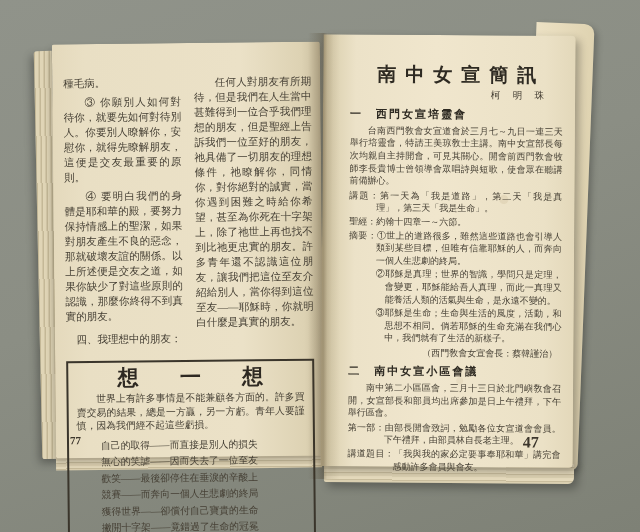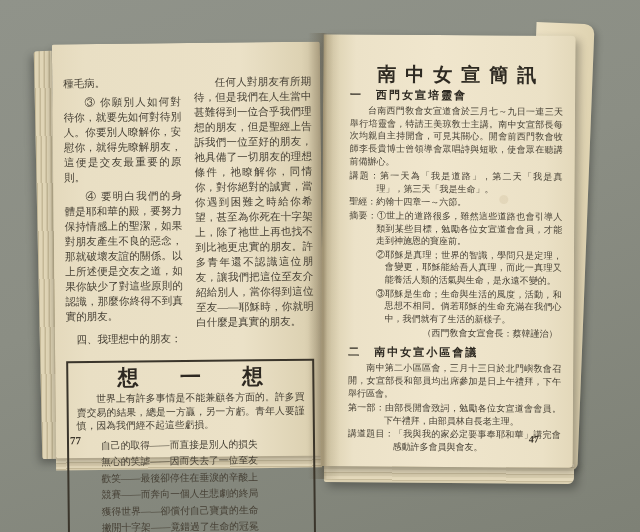--- a/index.html
+++ b/index.html
@@ -87,21 +87,21 @@
     letter-spacing:9px;padding-left:9px;margin:0 0 7px;white-space:nowrap;
   }
   .rp-author{text-align:right;font-size:9.5px;letter-spacing:5px;margin:0 14px 7px 0;color:#3d372d;}
   .rp-heading{font-size:11px;font-weight:bold;letter-spacing:2px;color:#2e2a22;margin:4px 0 4px;}
   .rp-para{text-indent:2em;margin:0 0 2px;}
   .hang3{padding-left:27px;text-indent:-27px;margin:1px 0;}
   .sub-item{margin-left:27px;padding-left:9px;text-indent:-9px;margin-top:1px;margin-bottom:1px;}
   .rp-credit{text-align:right;margin:2px 4px 6px 0;}
   .hang4{padding-left:36px;text-indent:-36px;margin:1px 0;}
   .hang5{padding-left:45px;text-indent:-45px;margin:1px 0;}
-  .rp-pagenum{position:absolute;right:34px;top:398px;font-size:10px;font-weight:bold;color:#3c362c;}
+  .rp-pagenum{position:absolute;right:34px;top:398px;font-size:16px;font-weight:bold;color:#3c362c;}
 </style>
 </head>
 <body>
 
 <div class="book">
 
   <div class="stack-left"></div>
   <div class="page-behind-right"></div>
   <div class="stack-bottom-left"></div>
   <div class="stack-bottom-right"></div>
@@ -130,26 +130,27 @@
         <div class="think-box-line">撇開十字架——竟錯過了生命的冠冕</div>
 
       </div>
     </div>
     <div class="lp-pagenum">77</div>
   </div>
 
   <div class="page page-right">
     <div class="rp-content">
       <div class="rp-title">南中女宣簡訊</div>
+      <div class="rp-author">柯 明 珠</div>
 
       <div class="rp-heading">一　西門女宣培靈會</div>
       <p class="rp-para">台南西門敎會女宣道會於三月七～九日一連三天舉行培靈會，特請王美琼敎士主講。南中女宣部長每次均親自主持開會，可見其關心。開會前西門敎會牧師李長貴博士曾領導會眾唱詩與短歌，使會眾在聽講前備辦心。</p>
       <div class="hang3">講題：第一天為「我是道路」，第二天「我是真理」，第三天「我是生命」。</div>
       <div class="hang3">聖經：約翰十四章一～六節。</div>
-      <div class="hang3"><span>摘要：</span><span>①世上的道路很多，雖然這些道路也會引導人類到某些目標，勉勵各位女宣道會會員，才能走到神施恩的寶座前。</span></div>
+      <div class="hang3"><span>摘要：</span><span>①世上的道路很多，雖然這些道路也會引導人類到某些目標，但唯有信靠耶穌的人，而奔向一個人生悲劇的終局。</span></div>
       <div class="sub-item">②耶穌是真理；世界的智識，學問只是定理，會變更，耶穌能給吾人真理，而此一真理又能養活人類的活氣與生命，是永遠不變的。</div>
       <div class="sub-item">③耶穌是生命；生命與生活的風度，活動，和思想不相同。倘若耶穌的生命充滿在我們心中，我們就有了生活的新樣子。</div>
       <div class="rp-credit">（西門敎會女宣會長：蔡韓謹治）</div>
 
       <div class="rp-heading">二　南中女宣小區會議</div>
       <p class="rp-para">南中第二小區區會，三月十三日於北門嶼敎會召開，女宣部長和部員均出席參加是日上午禮拜，下午舉行區會。</p>
       <div class="hang4">第一部：由部長開會致詞，勉勵各位女宣道會會員。下午禮拜，由部員林自長老主理。</div>
       <div class="hang5">講道題目：「我與我的家必定要事奉耶和華」講完會感動許多會員與會友。</div>
     </div>
     <div class="rp-pagenum">47</div>

